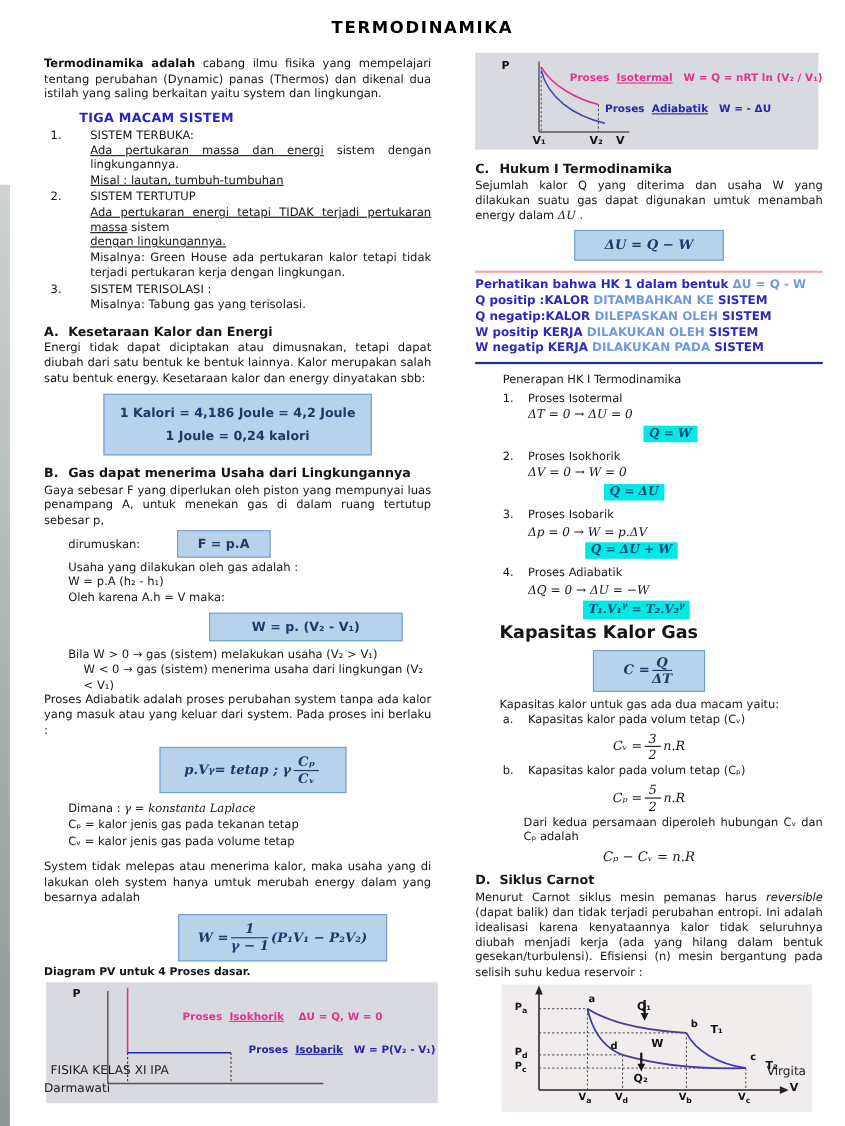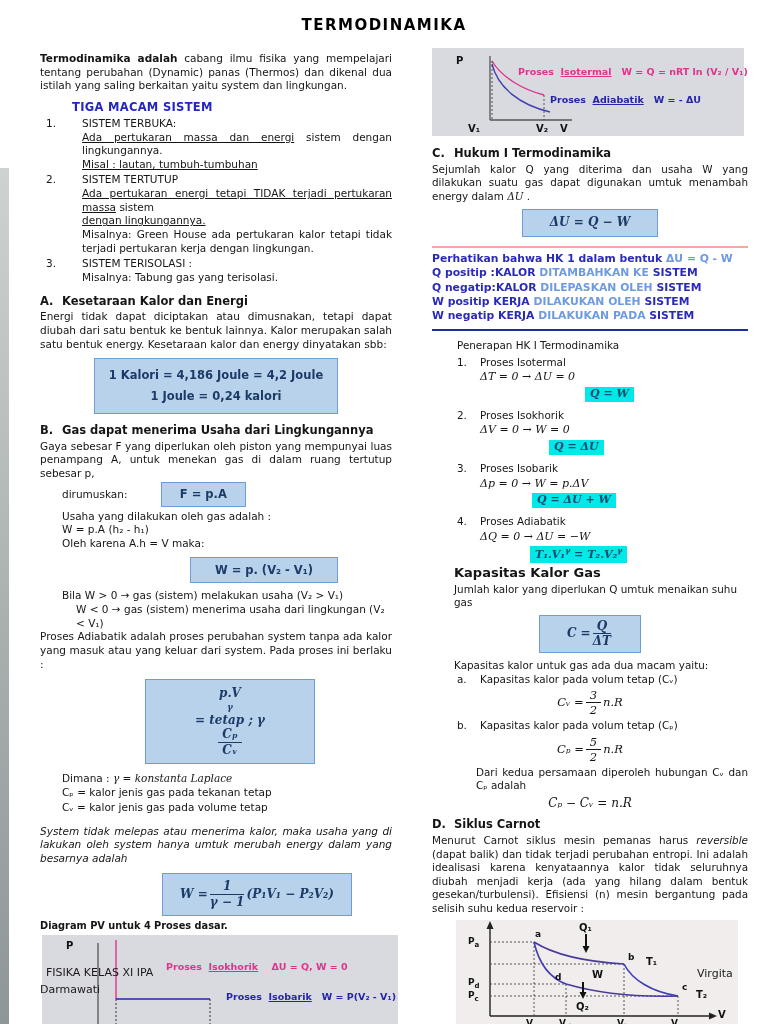--- a/index.html
+++ b/index.html
@@ -25,24 +25,24 @@
   .sys-item{display:flex;margin:0 0 2px 0;padding-left:6px;}
   .sys-num{width:16px;flex:none;}
   .sys-body{flex:1;text-align:justify;margin-left:20px;}
 
   .sec-head{display:flex;font-weight:bold;font-size:11.5px;margin:9px 0 2px 0;}
   .sec-num{width:22px;flex:none;}
 
   .fbox{background:#b9d2ec;border:1.5px solid #6d9dd1;color:#1b3a66;font-weight:bold;}
   .fbox-kalori{width:222px;margin:7px auto 7px;padding:6px 10px;text-align:center;font-size:11.5px;line-height:1.8;}
   .fbox-small{display:inline-block;padding:4px 18px;margin-left:30px;font-size:11.5px;}
-  .fbox-w{width:130px;margin:6px 0 6px 150px;padding:5px 8px;text-align:center;font-size:11.5px;}
+  .fbox-w{width:130px;margin:6px 0 6px 150px;padding:5px 22px;text-align:center;font-size:11.5px;}
   .mathbox{display:flex;align-items:center;justify-content:center;
     font-family:"DejaVu Serif",serif;font-style:italic;font-size:12px;}
-  .fbox-adiab{width:152px;margin:8px 0 8px 105px;padding:6px 8px;flex-direction:column;}
+  .fbox-adiab{width:152px;margin:8px 0 8px 105px;padding:6px 8px;}
   .fbox-wide{width:172px;margin:8px 0 4px 122px;padding:6px 8px;}
   .fbox-du{width:118px;margin:6px auto 8px;padding:5px 8px;font-size:12px;}
   .fbox-c{width:84px;margin:5px auto 6px;padding:4px 8px;}
 
   .frac{display:inline-flex;flex-direction:column;text-align:center;vertical-align:middle;line-height:1.05;margin:0 2px;}
   .frac .fnum{border-bottom:1.2px solid currentColor;padding:0 4px 1px;}
   .frac .fden{padding-top:1px;}
 
   .math{font-family:"DejaVu Serif",serif;font-style:italic;}
   .dim-line{margin-left:22px;margin-bottom:1px;}
@@ -65,21 +65,21 @@
   .rblock{margin-left:22px;}
   .pen-item{margin:3px 0 2px 25px;}
   .pen-row{display:flex;}
   .pen-num{width:23px;flex:none;}
   .pen-cond{margin-left:23px;font-family:"DejaVu Serif",serif;font-style:italic;font-size:11px;margin-top:1px;}
   .res{margin:2px 0 7px 0;}
   .hl{background:#00e8e8;color:#0c4a6e;font-family:"DejaVu Serif",serif;font-style:italic;
     font-weight:bold;display:inline-block;padding:0 5px 1px;font-size:11px;}
   .r1{margin-left:128px;} .r2{margin-left:92px;} .r3{margin-left:75px;} .r4{margin-left:73px;}
 
-  .kap-title{font-weight:bold;font-size:13px;margin:2px 0 1px 22px;}
+  .kap-title{font-weight:bold;font-size:16px;margin:2px 0 1px 22px;}
   .cf{display:flex;justify-content:center;font-family:"DejaVu Serif",serif;font-style:italic;
     font-size:11.5px;align-items:center;margin:3px 0;}
   .rel-par{margin:3px 0 1px 44px;text-align:justify;}
 
   .carnot{position:relative;width:282px;height:116px;background:#f1eded;margin:4px 0 0 24px;}
   .clabel{position:absolute;font-weight:bold;font-size:9px;color:#111;}
   .clabel sub{font-size:7px;}
 
   .footer-left1{position:absolute;left:46px;top:966px;font-size:11px;color:#1a1a1a;}
   .footer-left2{position:absolute;left:40px;top:983px;font-size:11px;color:#1a1a1a;}
@@ -161,21 +161,21 @@
     <span class="frac">
         <span class="fnum">Cₚ</span>
         <span class="fden">Cᵥ</span>
       </span>
   </div>
 
   <div class="dim-line"><span>Dimana : </span><span class="math">γ = konstanta Laplace</span></div>
   <div class="dim-line">Cₚ = kalor jenis gas pada tekanan tetap</div>
   <div class="dim-line">Cᵥ = kalor jenis gas pada volume tetap</div>
 
-  <p class="just indent" style="margin-top:10px;margin-bottom:0;font-style:italic;">System tidak melepas atau menerima kalor, maka usaha yang di lakukan oleh system hanya umtuk merubah energy dalam yang besarnya adalah</p>
+  <p class="just indent" style="margin-top:10px;margin-bottom:0;">System tidak melepas atau menerima kalor, maka usaha yang di lakukan oleh system hanya umtuk merubah energy dalam yang besarnya adalah</p>
 
   <div class="fbox mathbox fbox-wide">
     <span>W = </span>
     <span class="frac">
         <span class="fnum">1</span>
         <span class="fden">γ − 1</span>
       </span>
     <span>(P₁V₁ − P₂V₂)</span>
   </div>
 
@@ -202,21 +202,21 @@
   <div class="pv-diagram pv2">
     <svg class="pv-svg" width="312" height="88">
       <line x1="58" y1="8" x2="58" y2="72" stroke="#555" stroke-width="1.3"></line>
       <line x1="58" y1="72" x2="140" y2="72" stroke="#555" stroke-width="1.3"></line>
       <path d="M60,13 C70,30 92,42 112,47" fill="none" stroke="#e0338c" stroke-width="1.4"></path>
       <path d="M60,16 C66,40 88,57 118,64" fill="none" stroke="#4040b0" stroke-width="1.4"></path>
       <line x1="60" y1="13" x2="60" y2="72" stroke="#333" stroke-width="0.8" stroke-dasharray="2,2"></line>
       <line x1="112" y1="47" x2="112" y2="72" stroke="#333" stroke-width="0.8" stroke-dasharray="2,2"></line>
     </svg>
     <span class="dlabel" style="left:24px;top:6px;">P</span>
-    <span class="dlabel" style="left:36px;top:74px;">V₁</span>
+    <span class="dlabel" style="left:52px;top:74px;">V₁</span>
     <span class="dlabel" style="left:104px;top:74px;">V₂</span>
     <span class="dlabel" style="left:128px;top:74px;">V</span>
     <span class="pink-text" style="left:86px;top:18px;text-align:center;"><span>Proses</span>&nbsp;&nbsp;<span class="u">Isotermal</span>&nbsp;&nbsp;&nbsp;<span>W = Q = nRT ln (V₂ / V₁)</span></span>
     <span class="blue-text" style="left:118px;top:46px;"><span>Proses</span>&nbsp;&nbsp;<span class="u">Adiabatik</span>&nbsp;&nbsp;&nbsp;<span>W = - ΔU</span></span>
   </div>
 
   <div class="sec-head">
     <span class="sec-num">C.</span>
     <span>Hukum I Termodinamika</span>
   </div>
@@ -260,21 +260,20 @@
   <div class="pen-item" style="margin-bottom:0;">
     <div class="pen-row">
         <span class="pen-num">4.</span>
         <span>Proses Adiabatik</span>
       </div>
     <div class="pen-cond">ΔQ = 0 → ΔU = −W</div>
     <div class="res r4" style="margin-bottom:2px;"><span class="hl"><span>T₁.V₁</span><sup>γ</sup><span> = T₂.V₂</span><sup>γ</sup></span></div>
   </div>
 
   <div class="kap-title">Kapasitas Kalor Gas</div>
-  <div class="rblock">Jumlah kalor yang diperlukan Q umtuk menaikan suhu gas</div>
   <div class="fbox mathbox fbox-c">
     <span>C = </span>
     <span class="frac">
         <span class="fnum">Q</span>
         <span class="fden">ΔT</span>
       </span>
   </div>
   <div class="rblock">Kapasitas kalor untuk gas ada dua macam yaitu:</div>
   <div class="pen-row" style="margin-left:25px;">
       <span class="pen-num">a.</span>
@@ -332,21 +331,21 @@
       <line x1="127" y1="62" x2="127" y2="74" stroke="#111" stroke-width="2"></line>
       <polygon points="127,79 123.5,72 130.5,72" fill="#111"></polygon>
     </svg>
     <span class="clabel" style="left:12px;top:16px;"><span>P</span><sub>a</sub></span>
     <span class="clabel" style="left:12px;top:57px;"><span>P</span><sub>d</sub></span>
     <span class="clabel" style="left:12px;top:70px;"><span>P</span><sub>c</sub></span>
     <span class="clabel" style="left:79px;top:9px;">a</span>
     <span class="clabel" style="left:172px;top:32px;">b</span>
     <span class="clabel" style="left:226px;top:62px;">c</span>
     <span class="clabel" style="left:99px;top:52px;">d</span>
-    <span class="clabel" style="left:123px;top:1px;font-size:10px;text-align:center;">Q₁</span>
+    <span class="clabel" style="left:123px;top:14px;font-size:10px;text-align:center;">Q₁</span>
     <span class="clabel" style="left:136px;top:48px;font-size:10px;">W</span>
     <span class="clabel" style="left:120px;top:80px;font-size:10px;">Q₂</span>
     <span class="clabel" style="left:190px;top:35px;font-size:10px;">T₁</span>
     <span class="clabel" style="left:240px;top:68px;font-size:10px;">T₂</span>
     <span class="clabel" style="left:262px;top:88px;font-size:10px;">V</span>
     <span class="clabel" style="left:70px;top:98px;"><span>V</span><sub>a</sub></span>
     <span class="clabel" style="left:103px;top:98px;"><span>V</span><sub>d</sub></span>
     <span class="clabel" style="left:161px;top:98px;"><span>V</span><sub>b</sub></span>
     <span class="clabel" style="left:215px;top:98px;"><span>V</span><sub>c</sub></span>
   </div>

